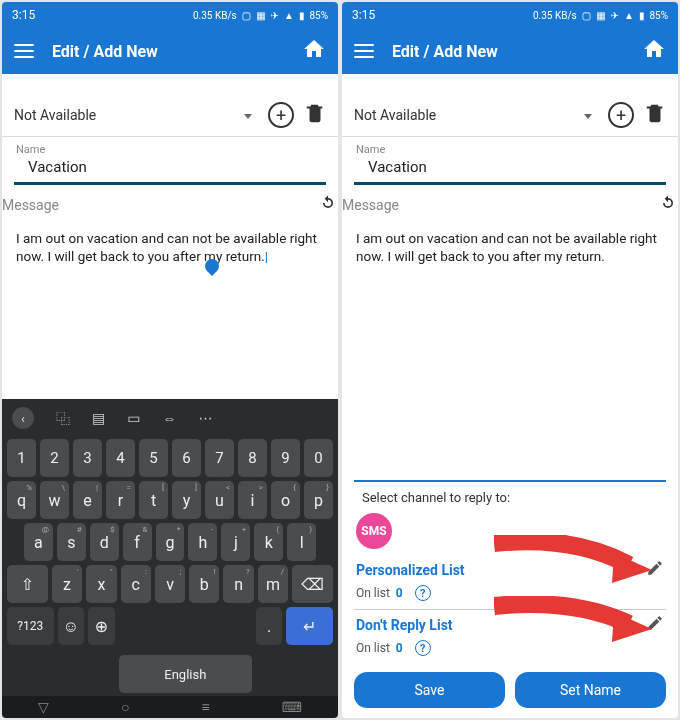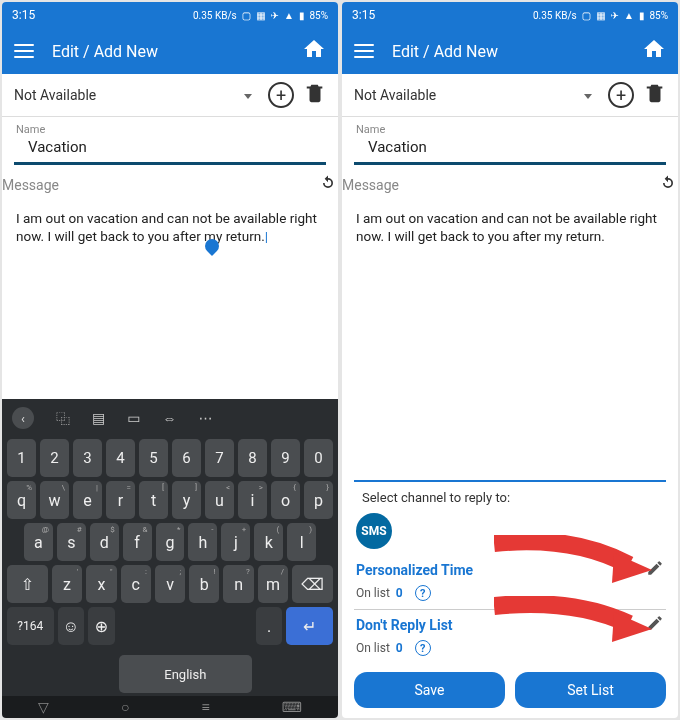--- a/index.html
+++ b/index.html
@@ -5,23 +5,23 @@
   * { box-sizing: border-box; margin: 0; padding: 0; font-family: -apple-system, Segoe UI, Roboto, sans-serif; }
   body { background: #e5e5e5; width: 680px; height: 720px; display: flex; gap: 4px; padding: 2px; }
   .phone { background: #fff; flex: 1; display: flex; flex-direction: column; position: relative; overflow: hidden; border-radius: 4px; }
   .status-bar { background: #1976d2; height: 26px; color: #fff; display: flex; align-items: center; padding: 8px 10px; font-size: 12px; }
   .status-left { flex: 1; }
   .status-right { display: flex; gap: 5px; align-items: center; font-size: 10px; }
   .status-right span { display: inline-flex; align-items: center; }
   .app-bar { background: #1976d2; height: 46px; color: #fff; display: flex; align-items: center; padding: 0 12px; }
   .hamburger { width: 20px; height: 14px; display: flex; flex-direction: column; justify-content: space-between; margin-right: 18px; }
   .hamburger div { height: 2px; background: #fff; border-radius: 1px; }
-  .app-title { font-size: 16px; font-weight: 400; flex: 1; }
+  .app-title { font-size: 16px; font-weight: 700; flex: 1; }
   .home-icon svg { width: 24px; height: 24px; fill: #fff; }
-  .row-dropdown { display: flex; align-items: center; padding: 8px 12px; border-bottom: 1px solid #ddd; }
+  .row-dropdown { display: flex; align-items: center; padding: 8px 12px; border-bottom: 1px solid #ddd; margin-top: 20px; }
   .dropdown { flex: 1; font-size: 14px; color: #333; position: relative; }
   .caret { display:inline-block; margin-left:6px; width:0; height:0; border-left:4px solid transparent; border-right:4px solid transparent; border-top:5px solid #666; position:absolute; right:6px; top:7px;}
   .circle-plus { width: 26px; height: 26px; border: 2px solid #333; border-radius: 50%; display:flex; align-items:center; justify-content:center; margin: 0 10px; font-size:18px; color:#333; }
   .trash svg { width: 22px; height: 22px; fill:#333; }
   .field-label { font-size: 11px; color: #888; padding: 6px 14px 0; }
   .name-input { font-size: 15px; color:#222; padding: 2px 14px 6px; border-bottom:3px solid #0c4a6e; margin: 0 12px; }
   .msg-row { display:flex; align-items:center; padding: 8px 0 4px; }
   .msg-label { flex:1; font-size:14px; color:#888; }
   .refresh svg { width:20px; height:20px; fill:#333; }
   .msg-text { font-size: 13.5px; color:#222; padding: 8px 14px 4px; line-height:1.35; position:relative; }
@@ -37,21 +37,21 @@
   .kb-row.middle { padding: 0 20px; }
   .key.wide { flex:1.4; background:#3a3d40; }
   .key.shift { flex:1.35; }
   .key.enter { background:#3b6fd6; }
   .key.space { flex:4; font-size:13px;margin-top:48px; }
   .kb-bottom-nav { background:#1a1c1e; height:22px; display:flex; justify-content:space-around; align-items:center; color:#888; font-size:14px; }
   
   .divider-blue { height:2px; background:#1976d2; margin:2px 12px 8px; }
   .section-label { font-size:13px; color:#333; padding:0 14px 8px;margin-left:6px; }
   .sms-row { display:flex; align-items:center; padding:0 14px 8px; }
-  .sms-chip { width:36px; height:36px; border-radius:50%; background:#0369a1; color:#fff; display:flex; align-items:center; justify-content:center; font-size:12px; font-weight:700; }
+  .sms-chip { width:36px; height:36px; border-radius:50%; background:#ec4899; color:#fff; display:flex; align-items:center; justify-content:center; font-size:12px; font-weight:700; }
   .list-header { display:flex; align-items:center; padding:2px 14px; position:relative; }
   .list-title { color:#1976d2; font-weight:700; font-size:14px; flex:1; }
   .pencil svg { width:18px; height:18px; fill:#555; }
   .list-sub { display:flex; align-items:center; padding:2px 14px 6px; font-size:12px; color:#555; gap:6px;}
   .list-sub .count { color:#1976d2; font-weight:700; }
   .help-q { width:16px; height:16px; border:1.5px solid #1976d2; color:#1976d2; border-radius:50%; display:flex; align-items:center; justify-content:center; font-size:11px; font-weight:700; margin-left:6px; }
   .list-divider { height:1px; background:#ccc; margin:2px 12px; }
   .btn-row { display:flex; gap:10px; padding:10px 12px; }
   .btn { flex:1; background:#1976d2; color:#fff; text-align:center; padding:10px 0; border-radius:13px; font-size:14px; font-weight:400; }
   .arrow { position:absolute; pointer-events:none; }
@@ -240,21 +240,21 @@
           <span>n</span>
           <span class="sup">?</span>
         </div>
       <div class="key">
           <span>m</span>
           <span class="sup">/</span>
         </div>
       <div class="key shift">⌫</div>
     </div>
     <div class="kb-row">
-      <div class="key wide" style="font-size:12px">?164</div>
+      <div class="key wide" style="font-size:12px">?123</div>
       <div class="key" style="flex:0.8;background:#3a3d40">☺</div>
       <div class="key" style="flex:0.8;background:#3a3d40">⊕</div>
       <div class="key space">English</div>
       <div class="key" style="flex:0.8;background:#3a3d40">.</div>
       <div class="key wide enter">↵</div>
     </div>
   </div>
   <div class="kb-bottom-nav">
     <span>▽</span>
     <span>○</span>
@@ -315,21 +315,21 @@
   </div>
   <div class="flex-spacer"></div>
 
   <div class="divider-blue"></div>
   <div class="section-label">Select channel to reply to:</div>
   <div class="sms-row">
     <div class="sms-chip">SMS</div>
   </div>
 
   <div class="list-header">
-    <div class="list-title">Personalized Time</div>
+    <div class="list-title">Personalized List</div>
     <div class="pencil">
       <svg viewBox="0 0 24 24">
           <path d="M3 17.25V21h3.75L17.81 9.94l-3.75-3.75L3 17.25zM20.71 7.04a1 1 0 000-1.41l-2.34-2.34a1 1 0 00-1.41 0l-1.83 1.83 3.75 3.75 1.83-1.83z"></path>
         </svg>
     </div>
     <svg class="arrow" style="right:24px; top:-22px;" width="160" height="55" viewBox="0 0 160 55">
       <path d="M0 8 Q80 0 135 30" stroke="#e53935" stroke-width="18" fill="none"></path>
       <path d="M120 18 L158 35 L118 48 Z" fill="#e53935"></path>
     </svg>
   </div>
@@ -353,15 +353,15 @@
     </svg>
   </div>
   <div class="list-sub">
     <span>On list</span>
     <span class="count">0</span>
     <span class="help-q">?</span>
   </div>
 
   <div class="btn-row">
     <div class="btn">Save</div>
-    <div class="btn">Set List</div>
+    <div class="btn">Set Name</div>
   </div>
 </div>
 
 </body></html>

